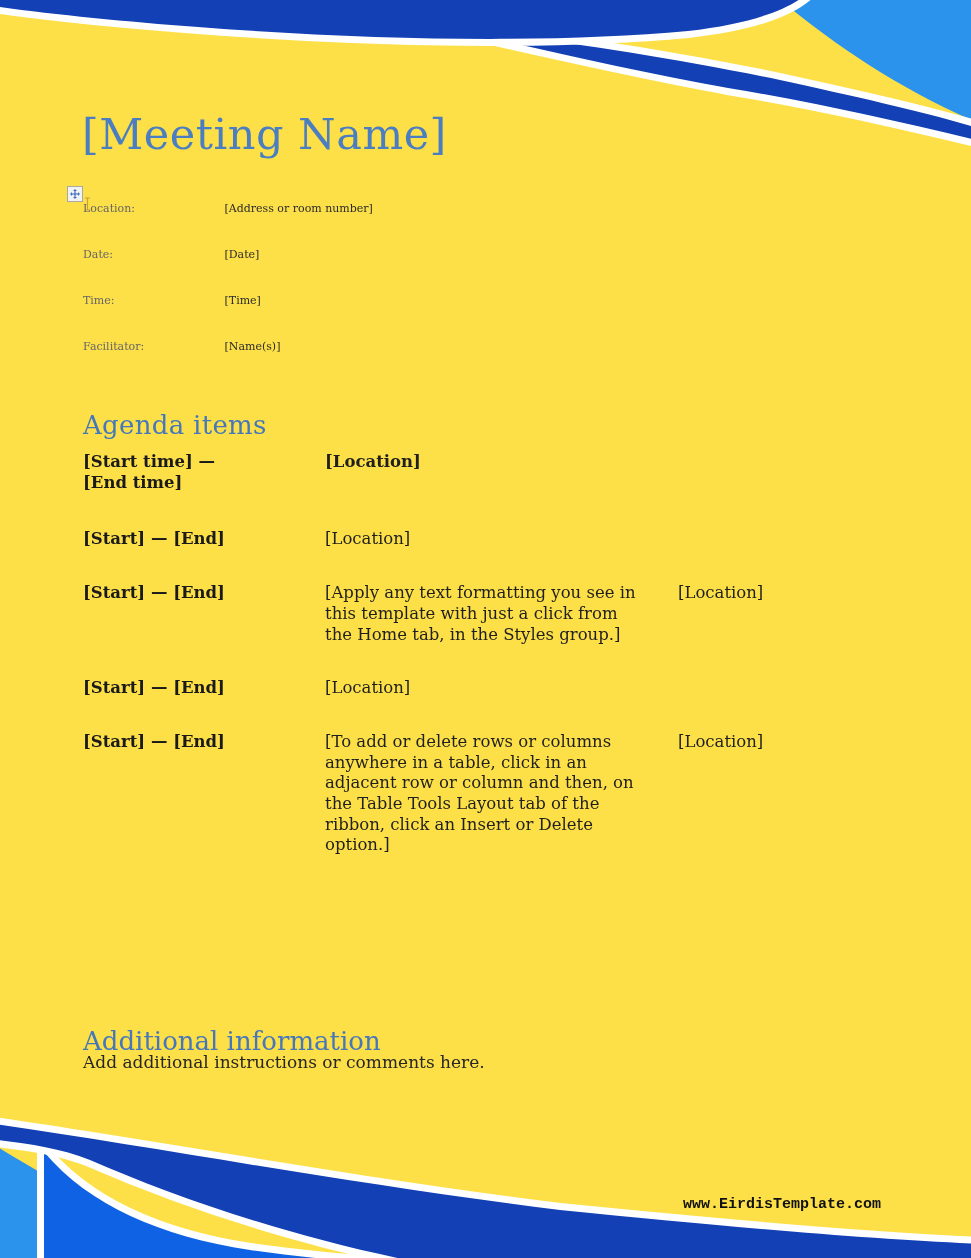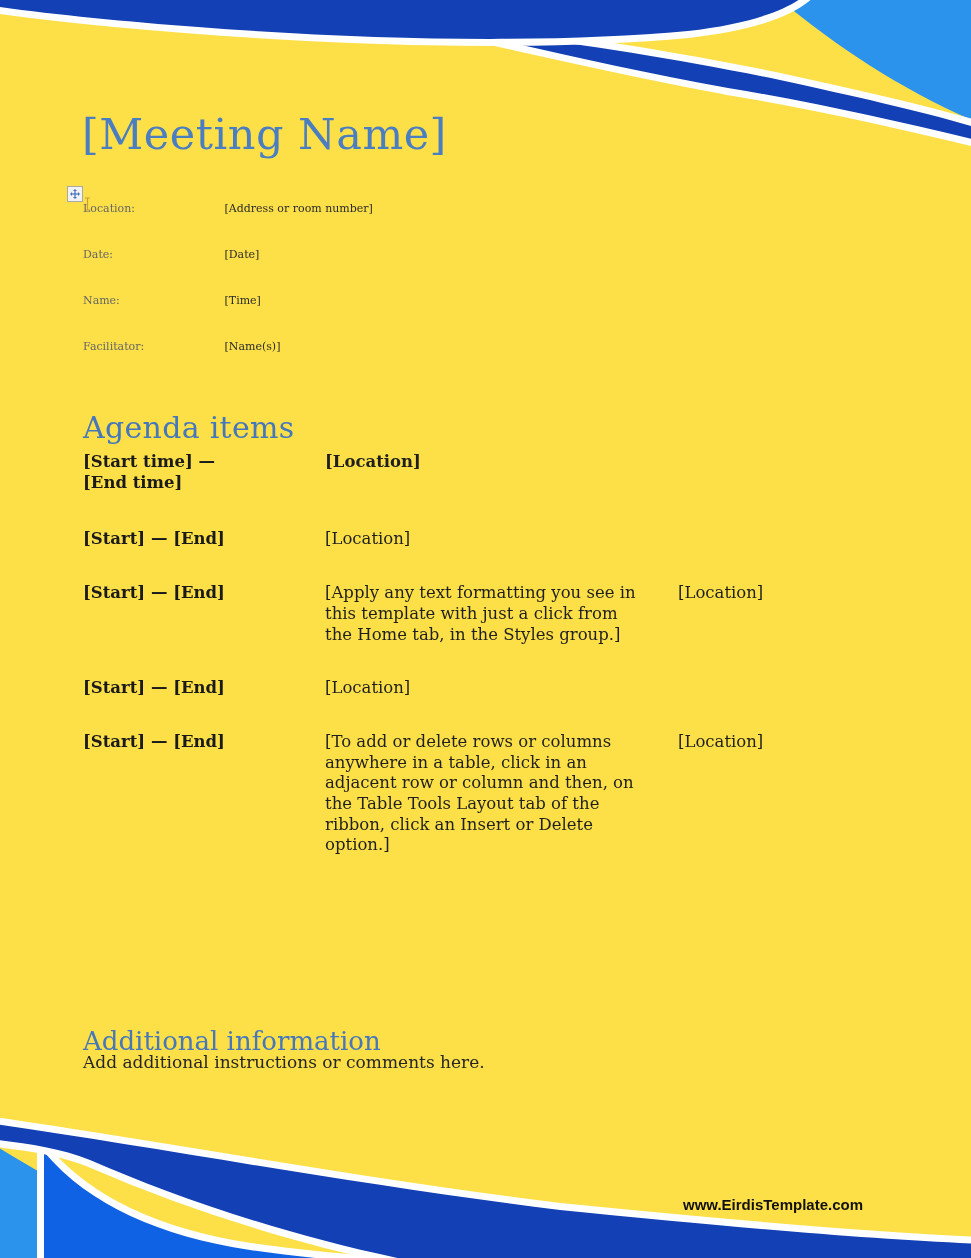--- a/index.html
+++ b/index.html
@@ -28,21 +28,21 @@
     position:absolute; left:84px; top:197px; width:7px; height:14px;
   }
 
   .details { position:absolute; left:83px; top:199px; }
   .detail-row { height:19px; line-height:19px; margin-bottom:27px; font-size:11px; white-space:nowrap; }
   .detail-label { display:inline-block; width:138px; color:#666666; }
   .detail-value { color:#2b2b2b; }
 
   .agenda-heading {
     position:absolute; left:83px; top:410px; margin:0;
-    font-size:30px; font-weight:normal; color:#4677ba; letter-spacing:0.3px;
+    font-size:26px; font-weight:normal; color:#4677ba; letter-spacing:0.3px;
   }
 
   .agenda-table { position:absolute; left:83px; top:452px; width:870px; }
   .agenda-row { display:grid; grid-template-columns:242px 353px 160px; margin-bottom:33px; }
   .agenda-row.header { margin-bottom:36px; }
   .cell { font-size:16.5px; line-height:20.7px; color:#1f1f1f; }
   .cell.time { font-weight:bold; color:#1a1a1a; padding-right:60px; }
   .agenda-row.header .cell { font-weight:bold; }
   .agenda-row.header .cell.time { padding-right:65px; }
   .cell.desc { max-width:318px; }
@@ -51,21 +51,21 @@
     position:absolute; left:83px; top:1026px; margin:0;
     font-size:26px; font-weight:normal; color:#4677ba;
   }
   .additional-body {
     position:absolute; left:83px; top:1052px; margin:0;
     font-size:17px; color:#262626;
   }
 
   .watermark {
     position:absolute; left:683px; top:1196px; width:220px;
-    font-family:Liberation Sans, sans-serif; font-weight:bold;
+    font-family:Liberation Mono, monospace; font-weight:bold;
     font-size:15px; color:#111111; white-space:nowrap;
   }
 </style>
 </head>
 <body>
 
 <div id="page">
 
   <svg id="header-wave" class="wave" width="971" height="170" viewBox="0 0 971 170">
 
@@ -95,21 +95,21 @@
   <div class="details">
     <div class="detail-row">
       <span class="detail-label">Location:</span>
       <span class="detail-value">[Address or room number]</span>
     </div>
     <div class="detail-row">
       <span class="detail-label">Date:</span>
       <span class="detail-value">[Date]</span>
     </div>
     <div class="detail-row">
-      <span class="detail-label">Name:</span>
+      <span class="detail-label">Time:</span>
       <span class="detail-value">[Time]</span>
     </div>
     <div class="detail-row">
       <span class="detail-label">Facilitator:</span>
       <span class="detail-value">[Name(s)]</span>
     </div>
   </div>
 
   <h2 class="agenda-heading">Agenda items</h2>
 

